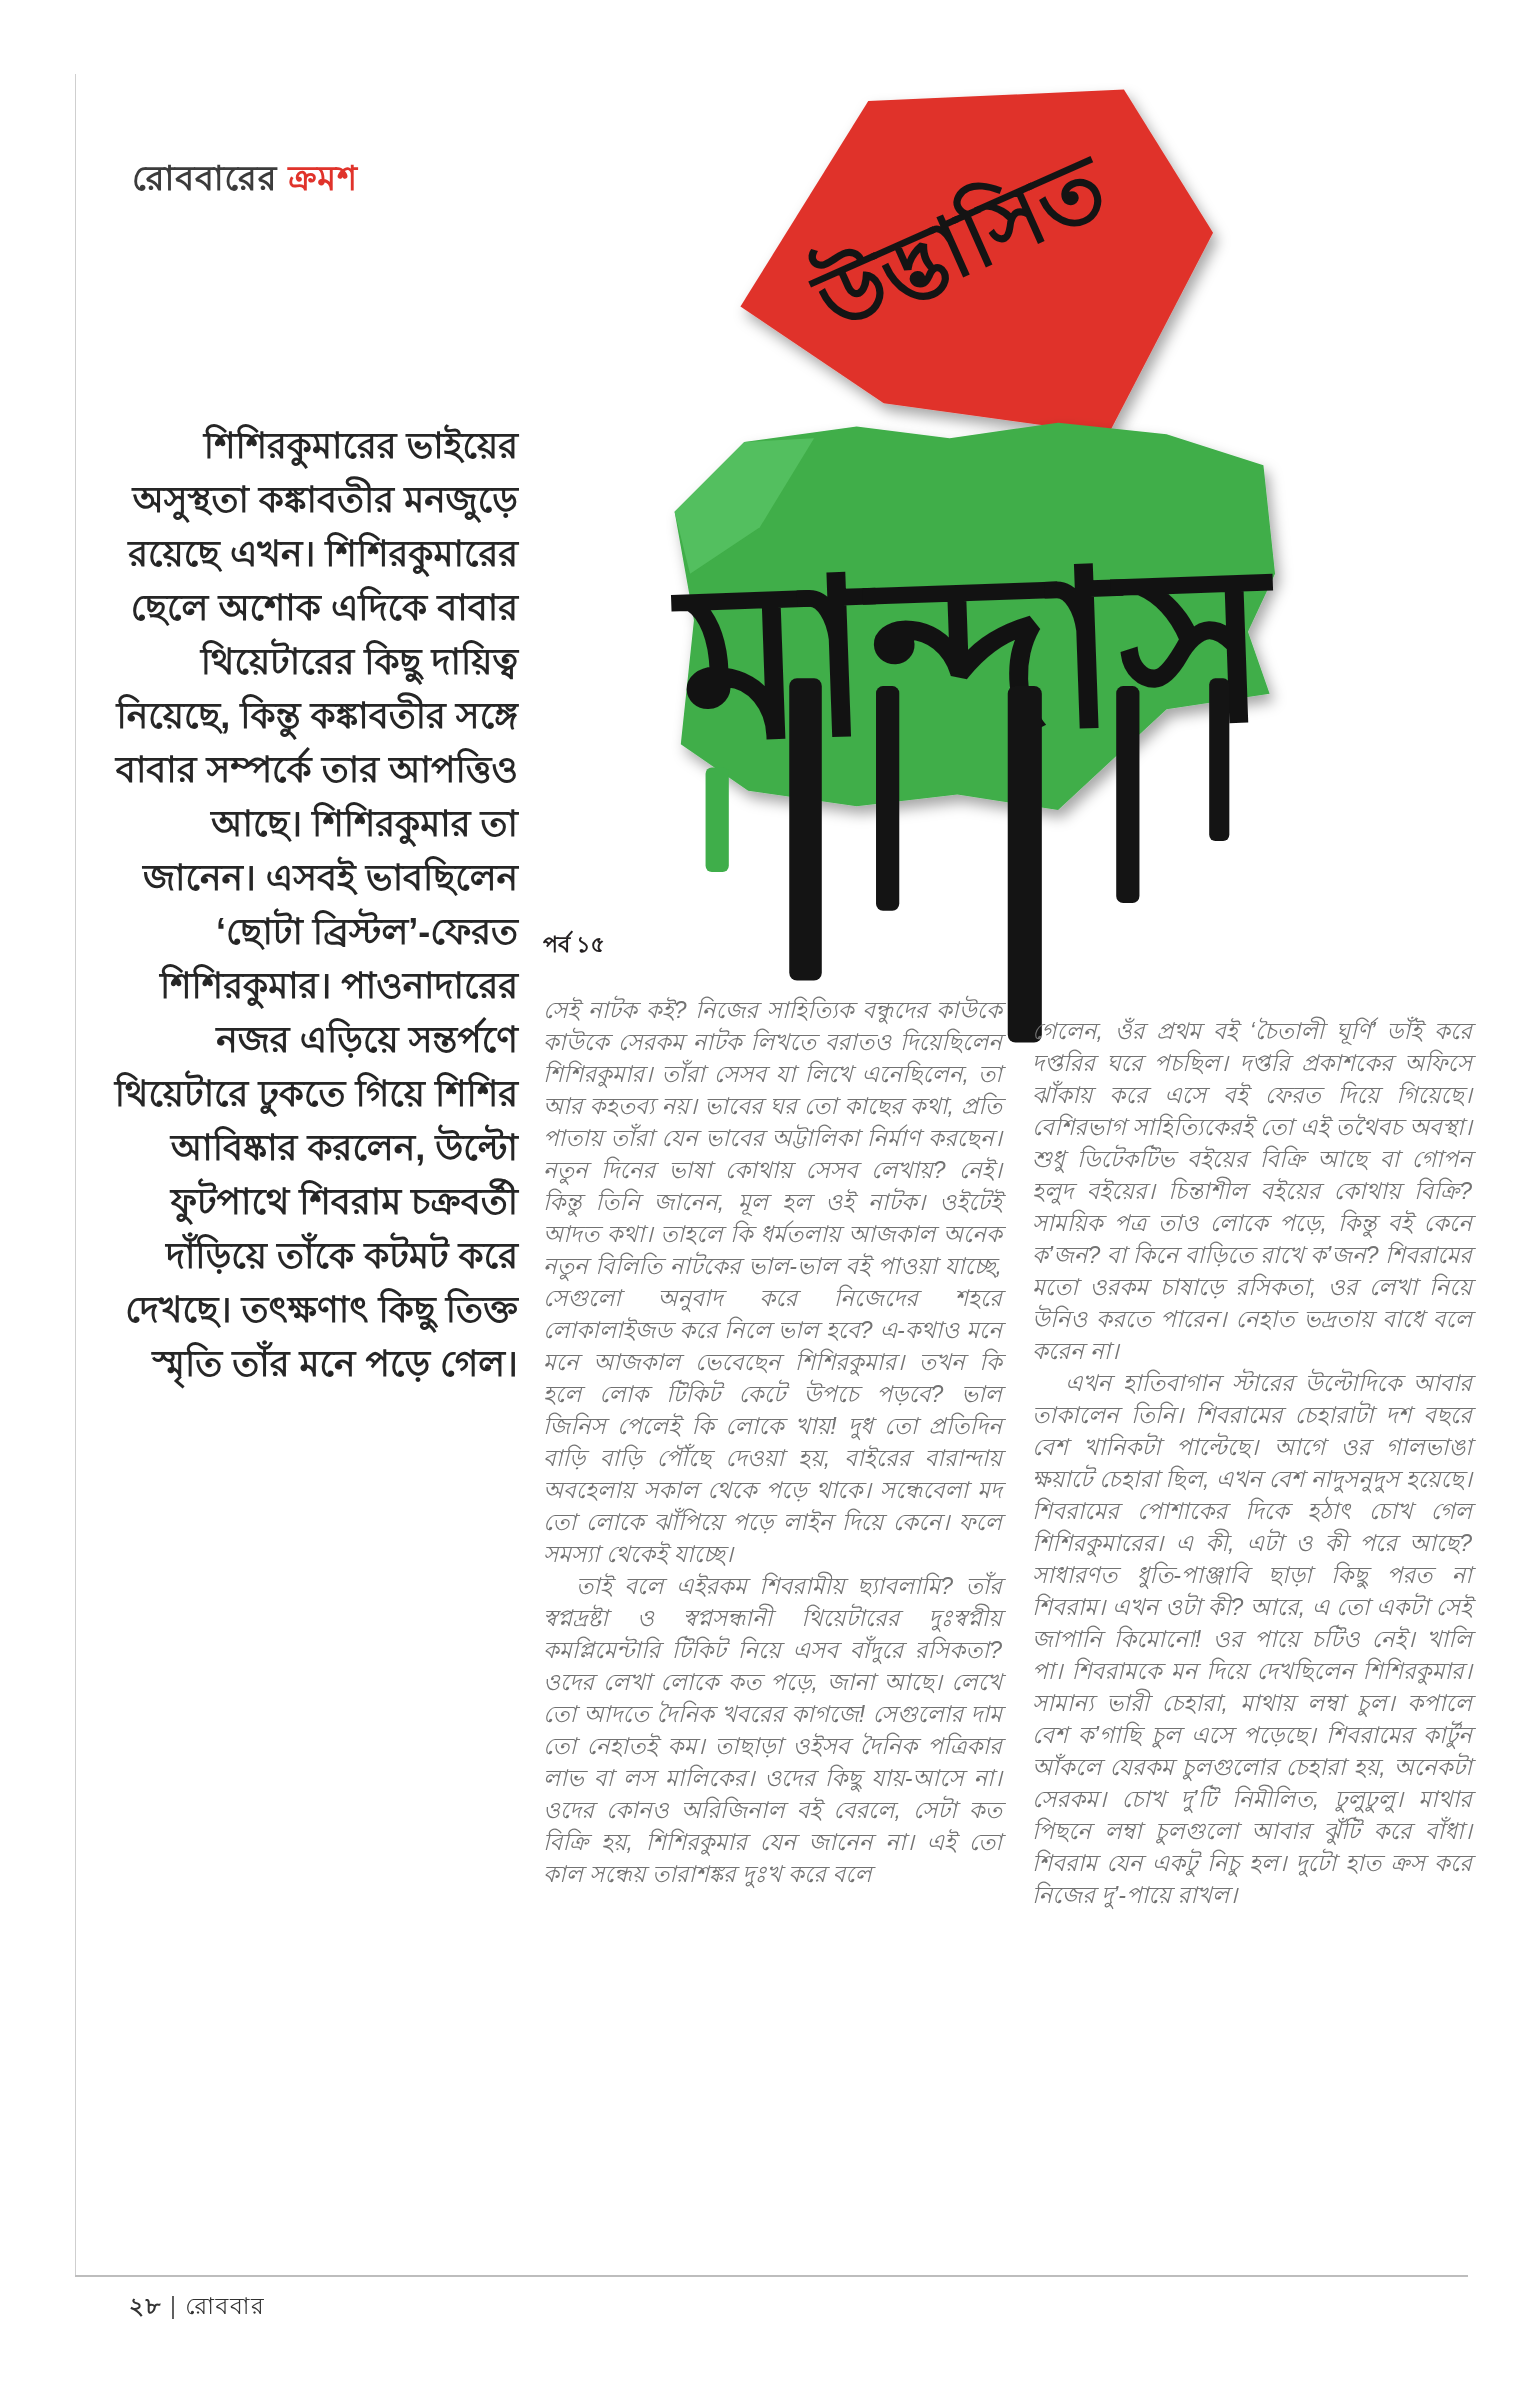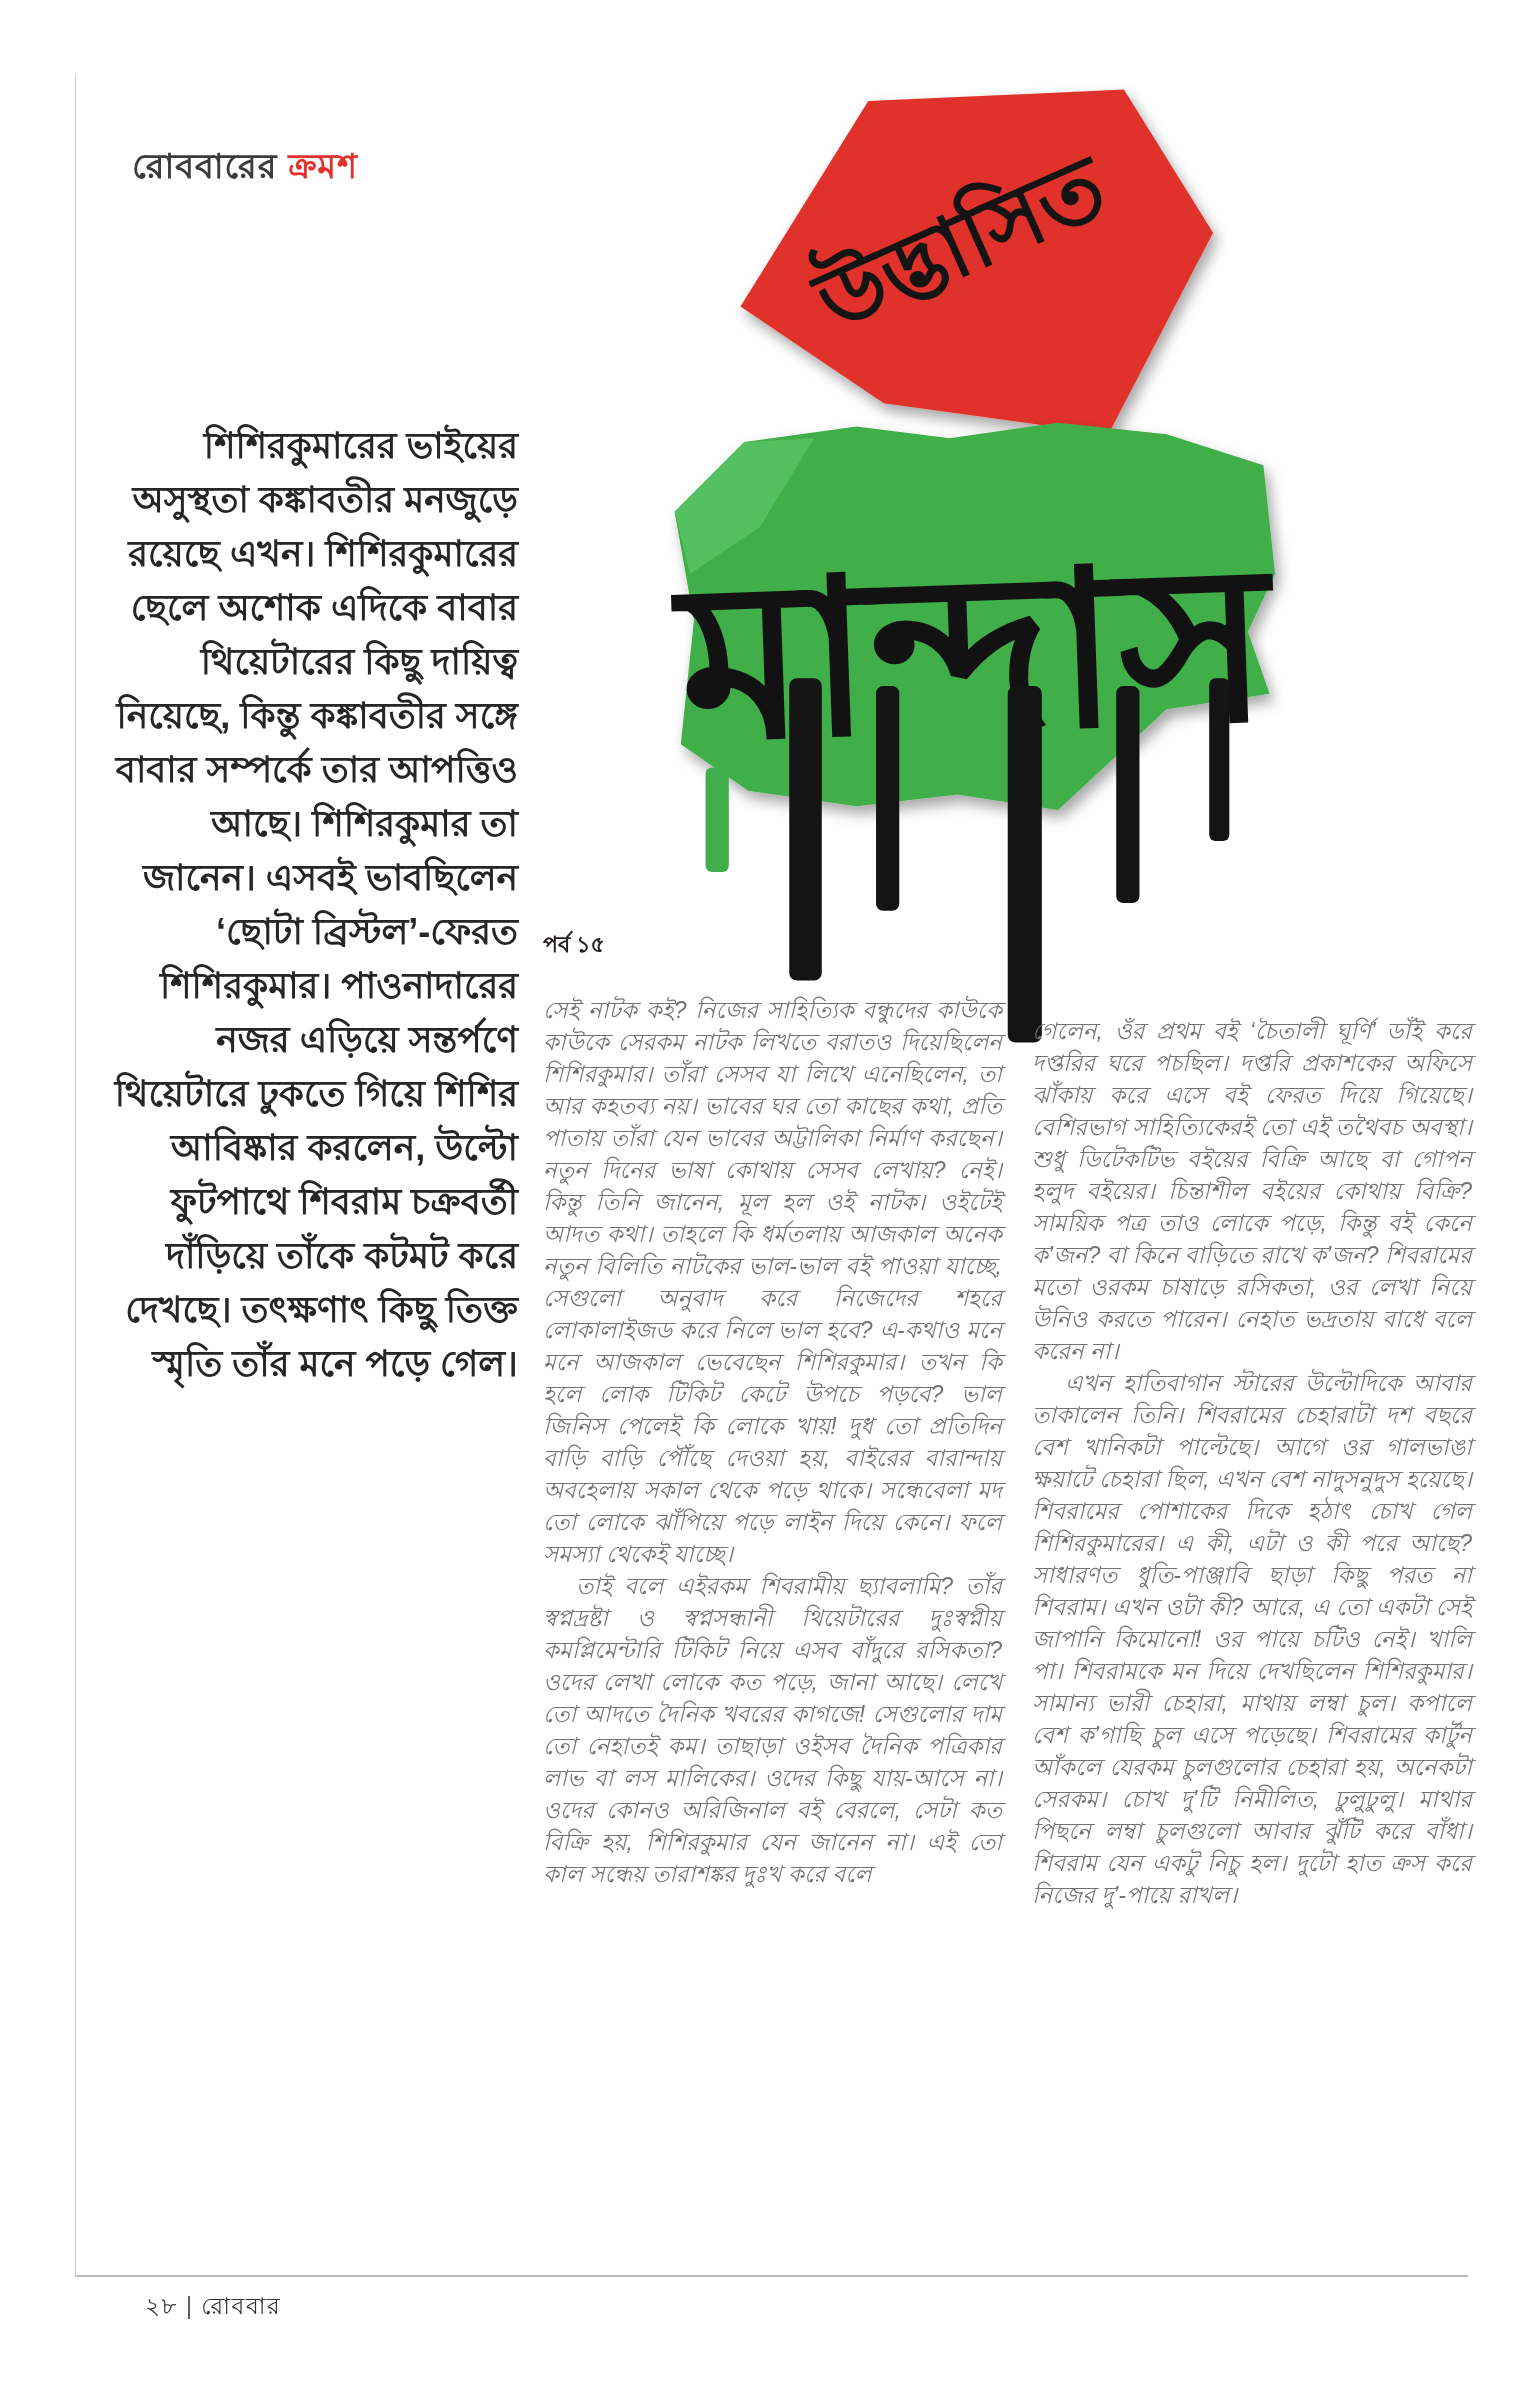--- a/index.html
+++ b/index.html
@@ -10,21 +10,21 @@
     background: #ffffff;
     overflow: hidden;
     font-family: "Liberation Sans", "DejaVu Sans", sans-serif;
     color: #231f20;
   }
   .left-hairline {
     position: absolute; left: 75px; top: 74px;
     width: 0.8px; height: 2201px; background: #cfcfcf;
   }
   .brand-header {
-    position: absolute; left: 132px; top: 140px;
+    position: absolute; left: 132px; top: 152px;
     font-size: 34px; font-weight: bold; color: #3c3c3c;
     letter-spacing: 0.8px;
   }
   .brand-header .serial { color: #e0332b; margin-left: 11px; }
 
   .masthead-svg { position: absolute; left: 620px; top: 74px; width: 698px; height: 984px; }
 
   .author-byline {
     position: absolute; left: 1128px; top: 727px; width: 240px;
     text-align: right; font-size: 37px; font-weight: bold; color: #e0332b;
@@ -56,21 +56,21 @@
   .col-2 { left: 1032px; top: 1015px; width: 440px; }
 
   .footer-rule {
     position: absolute; left: 75px; top: 2275px;
     width: 1393px; height: 1.6px; background: #bdbdbd;
   }
   .page-footer {
     position: absolute; left: 129px; top: 2288px;
     font-size: 23px; color: #333333; letter-spacing: 1.6px;
   }
-  .page-footer .pg { font-weight: normal; margin-left: 16px; }
+  .page-footer .pg { font-weight: bold; }
   .page-footer .sep { margin: 0 7.8px; color: #555555; font-weight: normal; }
 
   .banner-script {
     font-family: "DejaVu Sans", sans-serif;
     font-weight: bold;
   }
 </style>
 </head>
 <body>
 

